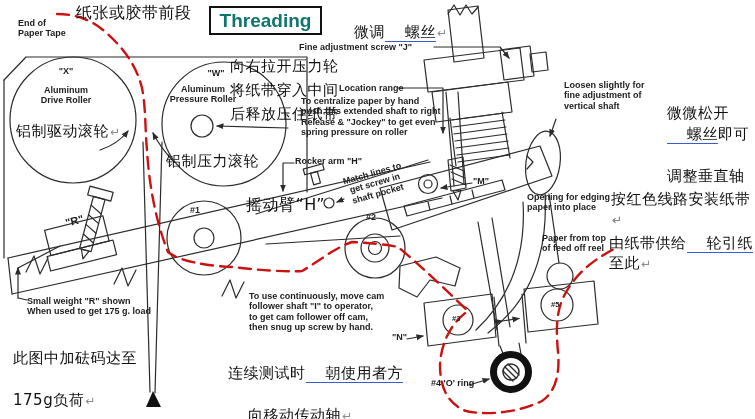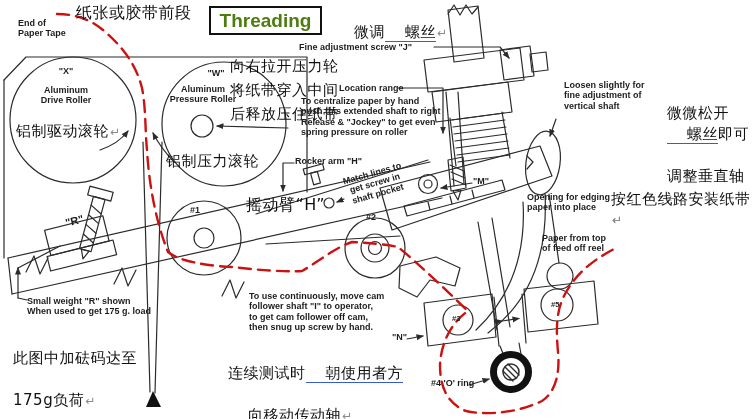--- a/index.html
+++ b/index.html
@@ -7,21 +7,21 @@
           font-family:"Liberation Sans",sans-serif;}
   #canvas svg{position:absolute;left:0;top:0;}
   .en{position:absolute;font:600 9px/1.15 "Liberation Sans",sans-serif;color:#1c1c1c;
       white-space:pre-line;letter-spacing:0;}
   .cn{position:absolute;font:15px/1.35 "DejaVu Sans",sans-serif;color:#101010;letter-spacing:.5px;
       white-space:pre-line;}
   .ctr{text-align:center;}
   .ret{color:#8a8a8a;font-size:12px;padding-left:1px;}
   .ub{border-bottom:1.5px solid #3a5bd0;padding-left:20px;}
   .titlebox{position:absolute;left:209px;top:6px;width:109px;height:25px;border:2.5px solid #111;
-      background:#fff;text-align:center;font:bold 19px/25px "Liberation Sans",sans-serif;color:#4d7c0f;}
+      background:#fff;text-align:center;font:bold 19px/25px "Liberation Sans",sans-serif;color:#0f766e;}
   .rot{transform-origin:left top;}
 </style>
 </head>
 <body>
 
 <div id="canvas">
 
 <svg width="755" height="419" viewBox="0 0 755 419">
   <defs>
     <marker id="ah" markerWidth="9" markerHeight="8" refX="6.5" refY="3" orient="auto" markerUnits="userSpaceOnUse">
@@ -191,20 +191,21 @@
 shaft pocket</div>
   <div class="en" style="left:473px;top:176px;">"M"</div>
 
   <div class="en" style="left:527px;top:192px;">Opening for edging
 paper into place</div>
   <div class="cn" style="left:611px;top:189px;"><span>按红色线路安装纸带</span><span class="ret">↵</span></div>
   <div class="cn" style="left:611px;top:209px;"><span class="ret">↵</span></div>
 
   <div class="en" style="left:542px;top:233px;">Paper from top
 of feed off reel</div>
+  <div class="cn" style="left:609px;top:233px;"><span>由纸带供给</span><span class="ub">轮引纸</span><span>至此</span><span class="ret">↵</span></div>
 
   <div class="en" style="left:27px;top:296px;">Small weight "R" shown
 When used to get 175 g. load</div>
   <div class="cn" style="left:13px;top:327px;line-height:21px;">
     <div>此图中加砝码达至</div>
     <div><span>175g负荷</span><span class="ret">↵</span></div>
   </div>
 
   <div class="en" style="left:249px;top:291px;">To use continuously, move cam
 follower shaft "I" to operator,

